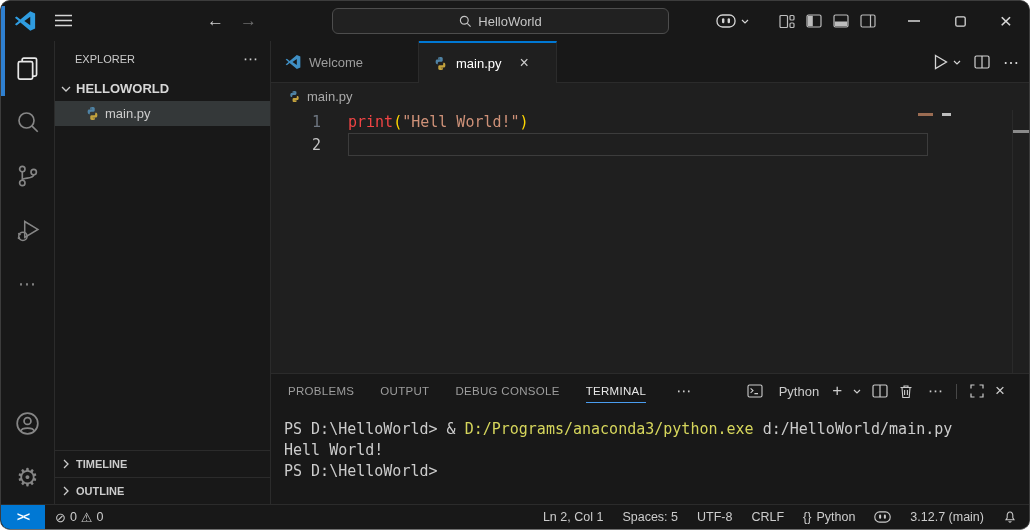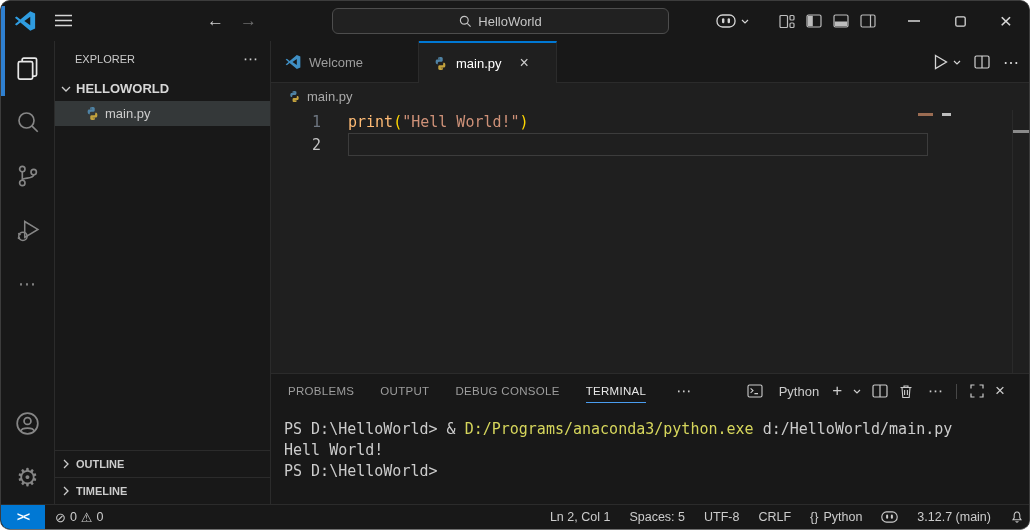--- a/index.html
+++ b/index.html
@@ -70,21 +70,21 @@
   .breadcrumb{ height:27px; display:flex; align-items:center; gap:6px; padding-left:17px;
     font-size:13px; color:#a9a9a9; flex:0 0 auto; }
 
   
   .codearea{ flex:1; position:relative; font-family:"DejaVu Sans Mono", monospace;
     font-size:15px; min-height:0; overflow:hidden; }
   .code-line{ height:23px; display:flex; align-items:center; }
   .gutter{ width:77px; padding-right:27px; text-align:right; color:#6e7681; flex:0 0 auto; }
   .gutter.cur{ color:#c6c6c6; }
   .codetext{ white-space:pre; }
-  .seg-fn{ color:#fdba74; } .seg-br{ color:#ffd700; } .seg-str{ color:#ce9178; }
+  .seg-fn{ color:#ef4444; } .seg-br{ color:#ffd700; } .seg-str{ color:#ce9178; }
   .curline-box{ position:absolute; left:77px; top:23px; width:580px; height:23px;
     border:1px solid #3c3c3c; }
   .minimap-dash1{ position:absolute; right:96px; top:3px; width:15px; height:3px; background:#9b6c52; }
   .minimap-dash2{ position:absolute; right:78px; top:3px; width:9px; height:3px; background:#bdbdbd; }
   .scroll-divider{ position:absolute; right:16px; top:0; bottom:0; width:1px; background:#2a2a2a; }
   .scroll-mark{ position:absolute; right:0; top:20px; width:16px; height:3px; background:#8a8a8a; }
 
   
   .panel{ height:131px; border-top:1px solid #2b2b2b; background:#181818; display:flex; flex-direction:column; flex:0 0 auto; }
   .panel-header{ height:34px; display:flex; align-items:center; padding:0 24px 0 17px; flex:0 0 auto; }
@@ -105,21 +105,21 @@
   .t-yellow{ color:#d6d65c; }
 
   
   .statusbar{ height:25px; background:#181818; border-top:1px solid #2b2b2b;
     display:flex; align-items:center; font-size:12.5px; color:#cccccc; flex:0 0 auto; }
   .sb-remote{ width:44px; height:25px; background:#0078d4; color:#ffffff; display:flex;
     align-items:center; justify-content:center; font-size:12px; font-weight:bold; letter-spacing:-1px; }
   .sb-problems{ display:flex; align-items:center; gap:4px; margin-left:10px; }
   .sb-problems .ic{ font-size:13px; }
   .sb-spacer{ flex:1; }
-  .sb-right{ display:flex; align-items:center; gap:19px; padding-right:5px; }
+  .sb-right{ display:flex; align-items:center; gap:19px; padding-right:12px; }
   .sb-item{ display:flex; align-items:center; gap:5px; }
 
   svg{ display:block; }
 </style>
 </head>
 <body>
 
 <div class="window">
   <div class="accent-strip"></div>
 
@@ -264,29 +264,29 @@
         </span>
         <span>main.py</span>
       </div>
       <span class="ab-spacer"></span>
       <div class="sb-section">
         <span class="chev">
           <svg width="6" height="10" viewBox="0 0 6 10" fill="none" stroke="#cccccc" stroke-width="1.3">
               <path d="M1 1 L5 5 L1 9"></path>
             </svg>
         </span>
-        <span>OUTLINE</span>
+        <span>TIMELINE</span>
       </div>
       <div class="sb-section">
         <span class="chev">
           <svg width="6" height="10" viewBox="0 0 6 10" fill="none" stroke="#cccccc" stroke-width="1.3">
               <path d="M1 1 L5 5 L1 9"></path>
             </svg>
         </span>
-        <span>TIMELINE</span>
+        <span>OUTLINE</span>
       </div>
     </div>
 
     <div class="editorcol">
 
       <div class="tabbar">
         <div class="tab inactive">
           <span>
             <svg width="16" height="16" viewBox="0 0 100 100">
                 <path fill="#3f8fc4" d="M74 6 L96 16 V84 L74 94 L29 57 L12 71 L4 65 L22 50 L4 35 L12 29 L29 43 Z"></path>

